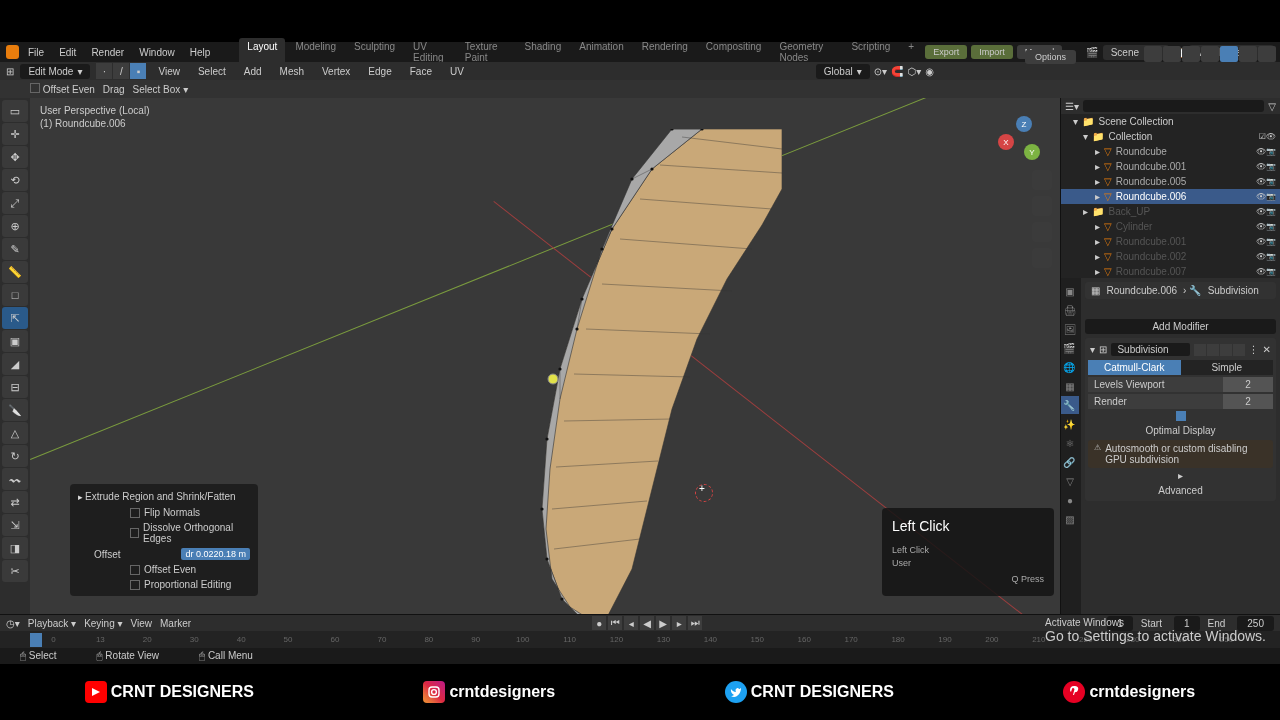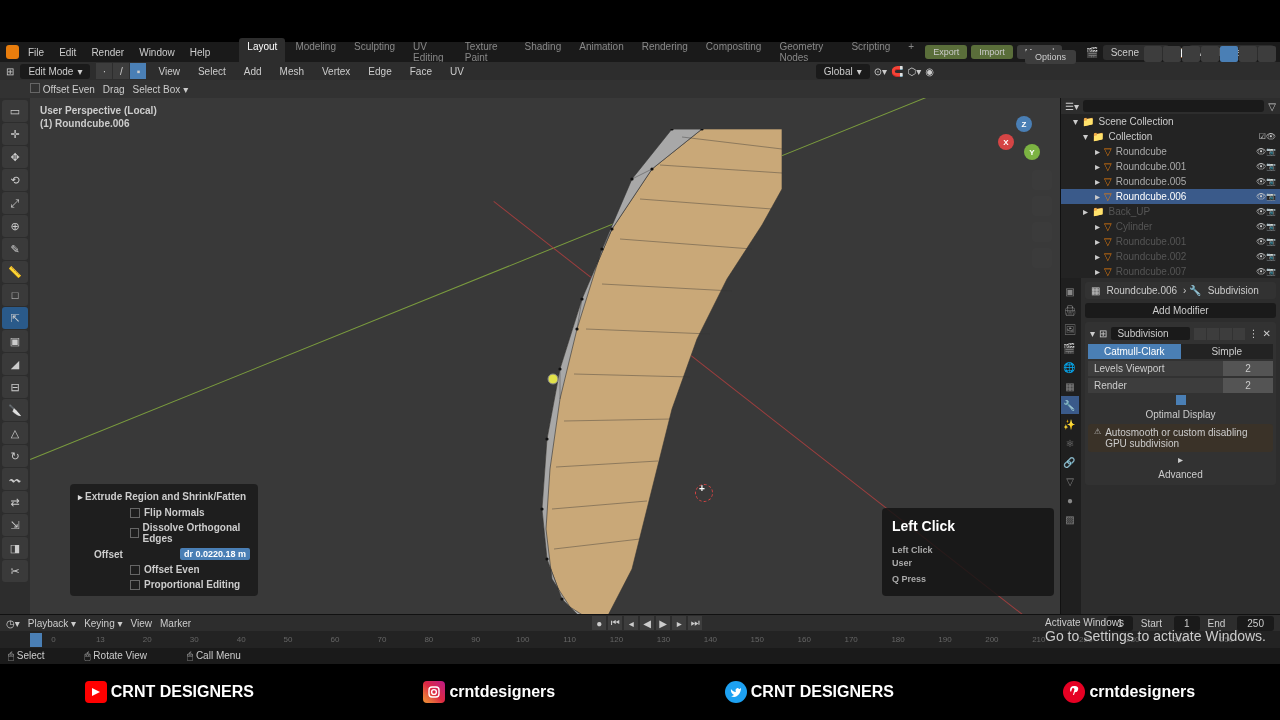--- a/index.html
+++ b/index.html
@@ -23,21 +23,21 @@
 .editbar{height:18px;background:#2d2d2d;display:flex;align-items:center;padding:0 6px;gap:6px;}
 .mode-sel{background:#1a1a1a;padding:2px 8px;border-radius:3px;display:flex;align-items:center;gap:4px;}
 .sel-icons{display:flex;gap:1px;}
 .sel-icon{width:16px;height:16px;background:#3d3d3d;display:flex;align-items:center;justify-content:center;}
 .sel-icon.active{background:#4a7fb5;}
 .optbar{height:18px;background:#323232;display:flex;align-items:center;padding:0 6px;gap:8px;font-size:9px;color:#999;}
 .main{flex:1;display:flex;overflow:hidden;}
 .toolbar{width:30px;background:#2d2d2d;display:flex;flex-direction:column;gap:1px;padding:2px;}
 .tool{width:26px;height:22px;background:#3a3a3a;border-radius:3px;display:flex;align-items:center;justify-content:center;font-size:11px;color:#ccc;}
 .tool.active{background:#2a5a8a;}
-.viewport{flex:1;background:#393939;position:relative;overflow:hidden;font-weight:bold;}
+.viewport{flex:1;background:#393939;position:relative;overflow:hidden;}
 .overlay-info{position:absolute;top:6px;left:10px;font-size:10px;color:#fff;line-height:1.3;}
 .gizmo{position:absolute;top:18px;right:18px;width:44px;height:44px;}
 .gizmo .ax{position:absolute;width:16px;height:16px;border-radius:50%;font-size:8px;display:flex;align-items:center;justify-content:center;color:#fff;}
 .ax-x{background:#d54545;top:18px;left:0;}.ax-y{background:#7cb342;top:28px;right:2px;}.ax-z{background:#4a7fb5;top:0;left:18px;}
 .nav-icons{position:absolute;top:72px;right:8px;display:flex;flex-direction:column;gap:6px;}
 .nav-icon{width:20px;height:20px;background:rgba(60,60,60,.7);border-radius:3px;}
 .cursor3d{position:absolute;top:50%;left:50%;width:18px;height:18px;border:1px dashed #d44;border-radius:50%;transform:translate(150px,128px);}
 .cursor3d::after{content:"+";position:absolute;top:-2px;left:3px;color:#fff;}
 .axis-line{position:absolute;top:0;left:0;width:200%;height:1px;transform-origin:0 0;}
 .axis-y{background:#7a9b3e;top:70%;left:0;transform:rotate(-22deg);}
@@ -56,21 +56,21 @@
 .op-input{background:#4a7fb5;color:#fff;padding:1px 4px;border-radius:2px;font-size:9px;}
 .chk{width:10px;height:10px;border:1px solid #666;display:inline-block;}
 .timeline{height:34px;background:#2d2d2d;border-top:1px solid #111;display:flex;flex-direction:column;}
 .tl-hdr{height:16px;display:flex;align-items:center;padding:0 6px;gap:8px;font-size:9px;}
 .tl-ctrl{margin:0 auto;display:flex;gap:2px;}
 .tl-ctrl span{width:14px;height:14px;background:#3d3d3d;display:flex;align-items:center;justify-content:center;}
 .tl-num{background:#1a1a1a;padding:2px 10px;border-radius:3px;margin-left:4px;}
 .tl-track{flex:1;background:#232323;display:flex;align-items:center;padding:0 30px;position:relative;}
 .tl-track .cur{position:absolute;left:30px;width:12px;height:14px;background:#4a7fb5;}
 .tl-tick{flex:1;text-align:center;font-size:8px;color:#666;}
-.statusbar{height:16px;background:#1a1a1a;display:flex;align-items:center;padding:0 8px;gap:40px;font-size:9px;color:#888;}
+.statusbar{height:16px;background:#1a1a1a;display:flex;align-items:center;padding:0 20px;gap:40px;font-size:9px;color:#888;}
 .right-panel{width:220px;background:#2d2d2d;display:flex;flex-direction:column;border-left:1px solid #111;}
 .outliner{flex:0 0 180px;background:#232323;overflow:hidden;font-size:9px;}
 .out-hdr{height:16px;background:#2d2d2d;display:flex;align-items:center;padding:0 4px;}
 .out-search{flex:1;background:#1a1a1a;margin:0 4px;height:12px;border-radius:3px;}
 .out-row{padding:2px 4px 2px 12px;display:flex;align-items:center;gap:4px;color:#aaa;}
 .out-row.sel{background:#3a5a8a;color:#fff;}
 .out-row.dim{color:#555;}
 .tri{color:#ccc;}.obj-ico{color:#e87d0d;}
 .out-toggles{margin-left:auto;display:flex;gap:2px;font-size:8px;}
 .props{flex:1;background:#2d2d2d;display:flex;}
@@ -271,21 +271,21 @@
         <div class="op-row">
             <span class="chk"></span>
             <span>Proportional Editing</span>
           </div>
       </div>
 
       <div class="hint-panel">
         <div class="hint-title">Left Click</div>
         <div class="hint-row">Left Click</div>
         <div class="hint-row">User</div>
-        <div class="hint-row" style="text-align:left;margin-top:4px">Q Press</div>
+        <div class="hint-row" style="text-align:right;margin-top:4px">Q Press</div>
       </div>
     </div>
 
     <div class="right-panel">
       <div class="outliner">
         <div class="out-hdr">
           <span>☰▾</span>
           <div class="out-search"></div>
           <span>▽</span>
         </div>
@@ -317,21 +317,21 @@
           <div class="prop-tab">⚛</div>
           <div class="prop-tab">🔗</div>
           <div class="prop-tab">▽</div>
           <div class="prop-tab">●</div>
           <div class="prop-tab">▨</div>
         </div>
         <div class="prop-body">
           <div class="prop-hdr">
             ▦ <span>Roundcube.006</span> › 🔧 <span>Subdivision</span>
           </div>
-          <div class="prop-field" style="margin-top:4px;text-align:center">Add Modifier</div>
+          <div class="prop-field" style="margin-top:20px;text-align:center">Add Modifier</div>
           <div class="mod-panel">
             <div class="mod-hdr">
               <span>▾</span>
               <span>⊞</span>
               <span class="mod-name">Subdivision</span>
               <div class="mod-icons">
                 <span></span>
                   <span></span>
                   <span></span>
                   <span></span>

